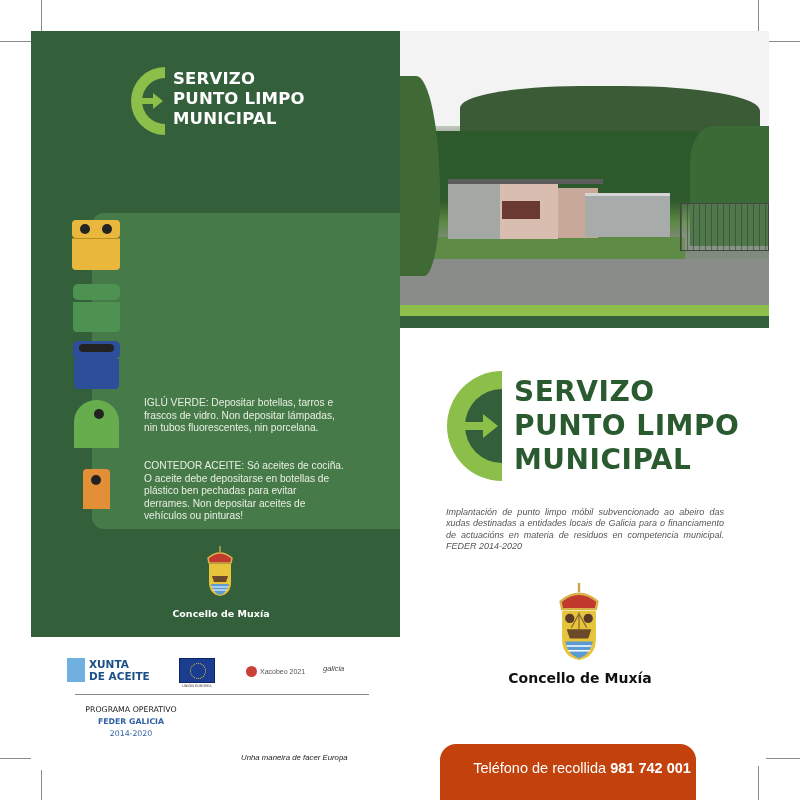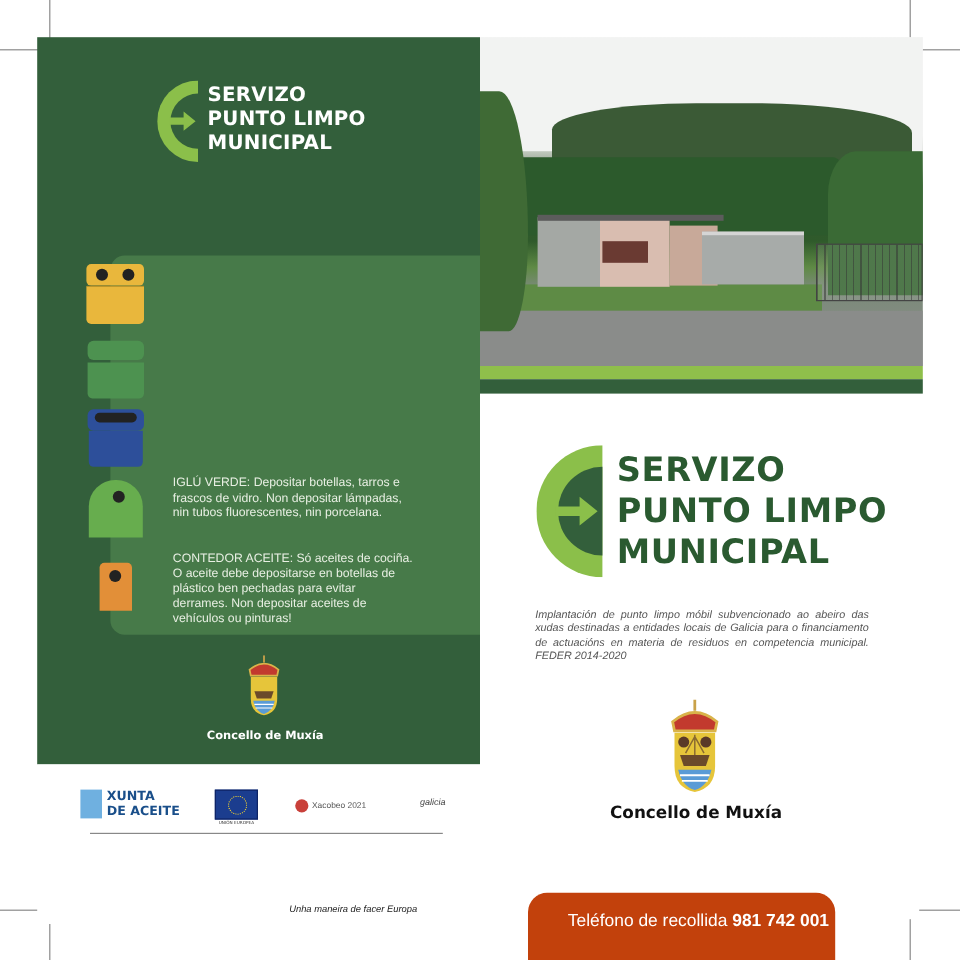--- a/index.html
+++ b/index.html
@@ -44,21 +44,21 @@
   .xunta-logo { position: absolute; left: 36px; top: 21px; width: 90px; height: 26px; }
   .xunta-box { position: absolute; left: 0; top: 0; width: 18px; height: 24px; background: #6fb0e0; }
   .xunta-text { position: absolute; left: 22px; top: 0; color: #1a4f8a; font-size: 10.5px; line-height: 12px; font-weight: bold; font-family: "DejaVu Sans", sans-serif; white-space: nowrap; }
   .eu-logo { position: absolute; left: 148px; top: 21px; width: 36px; height: 30px; }
   .eu-flag { position: absolute; left: 0; top: 0; width: 36px; height: 25px; background: #1b3d8f; border: 1px solid #0e2466; }
   .eu-ring { position: absolute; left: 10px; top: 4px; width: 16px; height: 16px; border: 1.5px dotted #f2d231; border-radius: 50%; }
   .eu-label { position: absolute; left: 0; top: 26px; width: 36px; text-align: center; font-size: 3.5px; color: #333; font-family: "DejaVu Sans", sans-serif; }
   .xacobeo { position: absolute; left: 215px; top: 27px; height: 14px; display: flex; align-items: center; gap: 3px; }
   .xacobeo-mark { width: 11px; height: 11px; border-radius: 50%; background: #c9403a; }
   .xacobeo-text { font-size: 7px; color: #555; font-family: "Liberation Sans", sans-serif; white-space: nowrap; }
-  .galicia-logo { position: absolute; left: 292px; top: 27px; font-size: 7.5px; color: #444; font-style: italic; font-family: "Liberation Sans", sans-serif; margin-left: 27px; }
+  .galicia-logo { position: absolute; left: 292px; top: 27px; font-size: 7.5px; color: #444; font-style: italic; font-family: "Liberation Sans", sans-serif; }
   .sponsor-rule { position: absolute; left: 44px; top: 57px; width: 294px; height: 1px; background: #888; }
   .programa { position: absolute; left: 30px; top: 67px; width: 140px; text-align: center; font-family: "DejaVu Sans", sans-serif; }
   .programa .l1 { font-size: 7.8px; color: #222; line-height: 12px; }
   .programa .l2 { font-size: 7.8px; color: #2d5fa3; line-height: 12px; font-weight: bold; }
   .programa .l3 { font-size: 7.8px; color: #2d5fa3; line-height: 12px; }
   .motto { position: absolute; left: 210px; top: 80px; font-size: 7.8px; color: #222; font-style: italic; font-family: "Liberation Sans", sans-serif; white-space: nowrap; margin-top: 36px; }
 
   
   .photo { position: absolute; left: 400px; top: 31px; width: 369px; height: 274px; overflow: hidden; background: linear-gradient(#f3f3f3 0%, #f1f2f0 30%, #8b9a86 40%, #325a2f 45%, #2f5a2b 62%, #5f8a45 70%, #7a8a78 76%, #8e8e8e 100%); }
   .sky { position: absolute; left: 0; top: 0; width: 369px; height: 95px; background: #f2f3f2; }
@@ -179,20 +179,25 @@
         <div class="eu-ring"></div>
       </div>
     <div class="eu-label">UNIÓN EUROPEA</div>
   </div>
   <div class="xacobeo">
     <div class="xacobeo-mark"></div>
     <div class="xacobeo-text">Xacobeo 2021</div>
   </div>
   <div class="galicia-logo">galicia</div>
   <div class="sponsor-rule"></div>
+  <div class="programa">
+    <div class="l1">PROGRAMA OPERATIVO</div>
+    <div class="l2">FEDER GALICIA</div>
+    <div class="l3">2014-2020</div>
+  </div>
   <div class="motto">Unha maneira de facer Europa</div>
 </div>
 
 <div class="photo">
   <div class="sky"></div>
   <div class="treeline"></div>
   <div class="hedge"></div>
   <div class="hedge-right"></div>
   <div class="grass"></div>
   <div class="road"></div>

